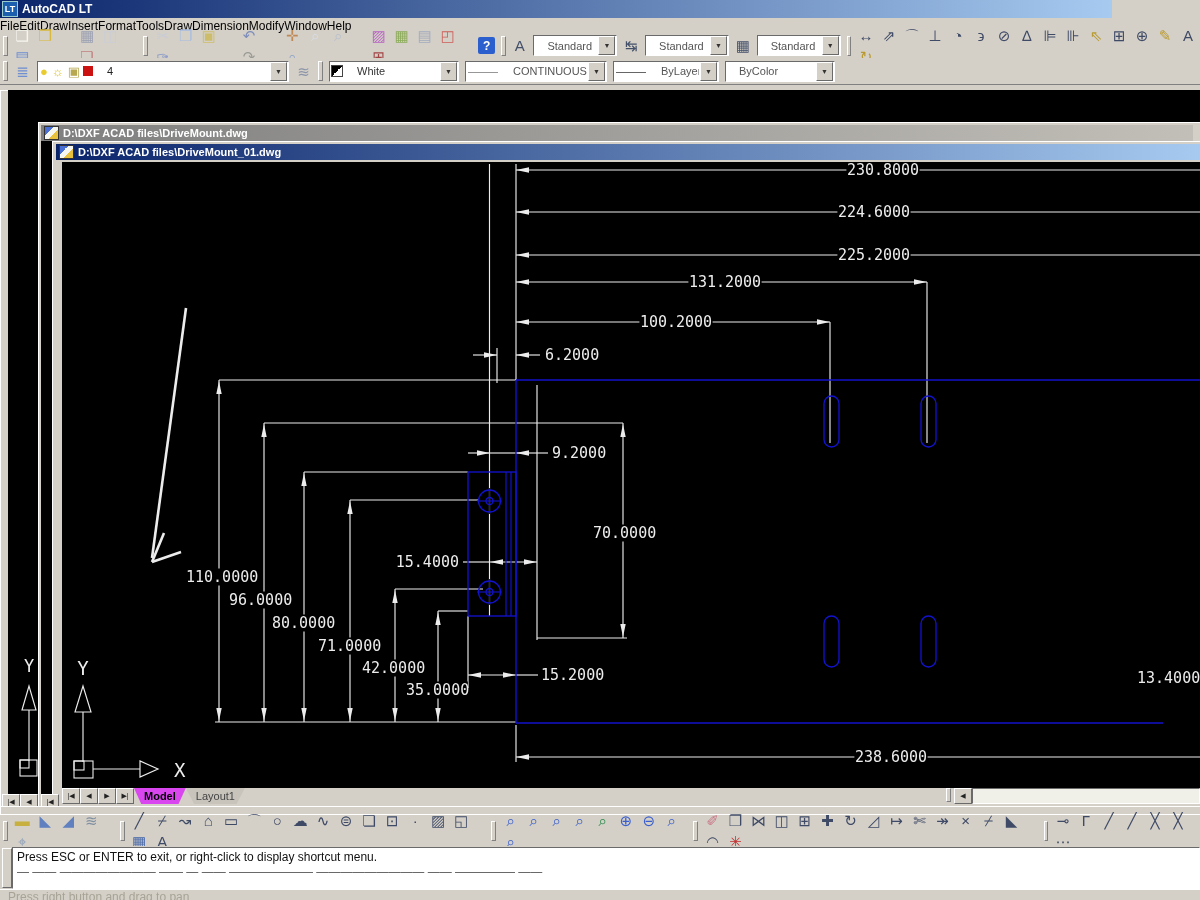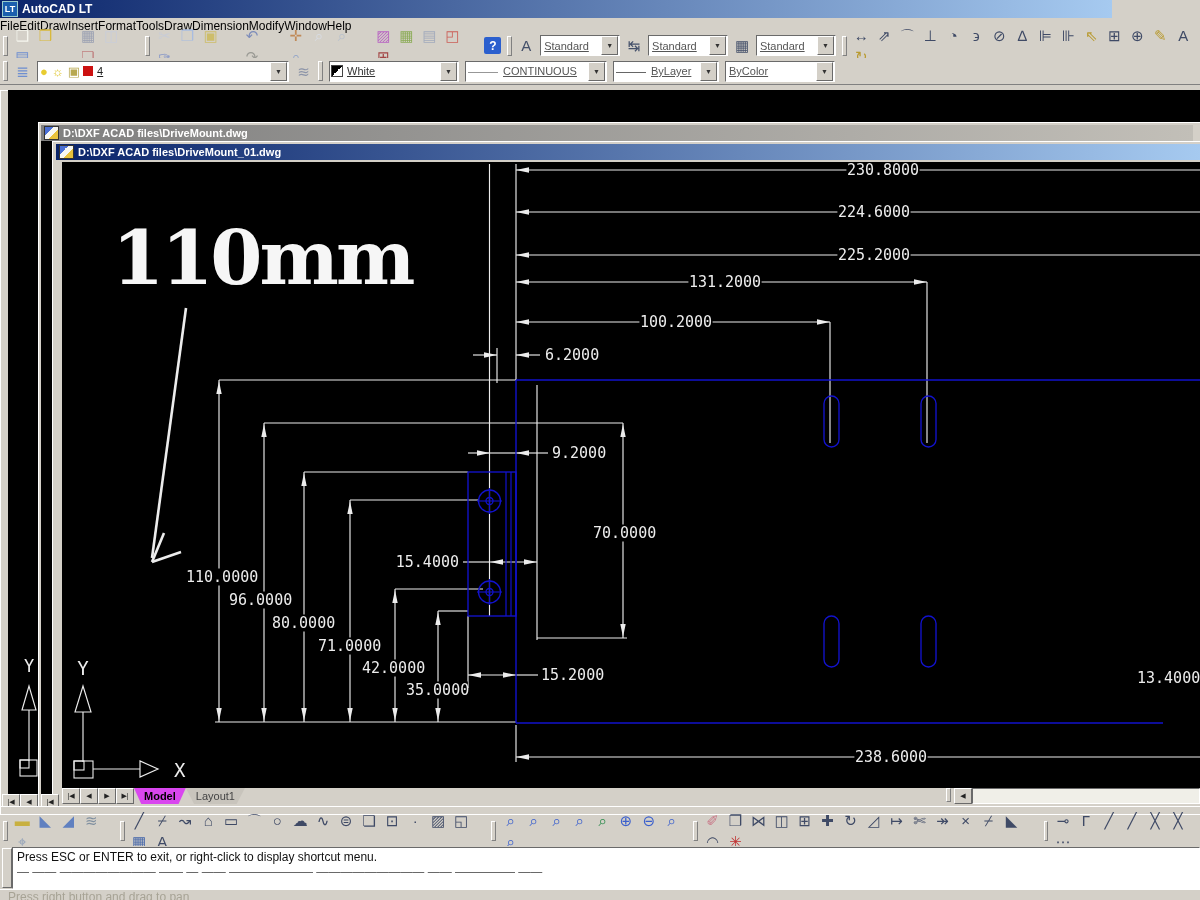--- a/index.html
+++ b/index.html
@@ -27,21 +27,21 @@
   #tb1{top:33px;height:25px;}
   #tb2{top:58px;height:26px;border-bottom:1px solid #808080;}
   .grip{width:3px;height:18px;margin:0 3px;border-top:1px solid #fff;border-left:1px solid #fff;
         border-right:1px solid #808080;border-bottom:1px solid #808080;}
   .tbi{width:23px;height:21px;display:inline-flex;align-items:center;justify-content:center;
        font-size:15px;line-height:1;color:#44506a;}
   .tbi.help{background:#2b5fce;color:#fff;width:18px;height:17px;border-radius:2px;
        font-weight:bold;font-size:12px;margin:0 3px;}
   .combo{display:flex;align-items:center;background:#fff;height:19px;font-size:11px;
        color:#555;margin:0 3px;}
-  .combo .val{flex:1;padding:0 3px;white-space:nowrap;overflow:hidden;text-decoration:underline;}
+  .combo .val{flex:1;padding:0 13px;white-space:nowrap;overflow:hidden;}
   .combo .darr{width:15px;height:17px;background:#d4d0c8;display:flex;align-items:center;
        justify-content:center;font-size:7px;color:#333;margin:1px;}
   .cicon{font-size:13px;margin:0 2px;}
   .swatch{width:10px;height:10px;display:inline-block;margin:0 1px;}
   
   #mdi-left-strip{left:0;top:90px;width:8px;height:724px;background:#d4d0c8;}
   .doc-title{height:16px;display:flex;align-items:center;color:#fff;font-weight:bold;
        font-size:11px;white-space:nowrap;overflow:hidden;}
   .doc-title.inactive{background:linear-gradient(90deg,#7f7f7f,#c2bfb8);}
   .doc-title.active{background:linear-gradient(90deg,#0a246a,#a6caf0);}
@@ -318,21 +318,20 @@
       <text x="362" y="668" fill="#ececec" font-size="15" font-family="&quot;DejaVu Sans Mono&quot;,monospace" text-anchor="start" dominant-baseline="central">42.0000</text>
       <rect x="403" y="681.5" width="64.80000000000001" height="17" fill="#000"></rect>
       <text x="406" y="690" fill="#ececec" font-size="15" font-family="&quot;DejaVu Sans Mono&quot;,monospace" text-anchor="start" dominant-baseline="central">35.0000</text>
       <rect x="854.4" y="748.5" width="73.2" height="17" fill="#000"></rect>
       <text x="891" y="757" fill="#ececec" font-size="15" font-family="&quot;DejaVu Sans Mono&quot;,monospace" text-anchor="middle" dominant-baseline="central">238.6000</text>
       <rect x="1134" y="669.5" width="64.80000000000001" height="17" fill="#000"></rect>
       <text x="1137" y="678" fill="#ececec" font-size="15" font-family="&quot;DejaVu Sans Mono&quot;,monospace" text-anchor="start" dominant-baseline="central">13.4000</text>
       <text x="83" y="668" fill="#ececec" font-size="19" font-family="&quot;DejaVu Sans Mono&quot;,monospace" text-anchor="middle" dominant-baseline="central">Y</text>
       <text x="174" y="770" fill="#ececec" font-size="19" font-family="&quot;DejaVu Sans Mono&quot;,monospace" text-anchor="start" dominant-baseline="central">X</text>
     </svg>
-  <div class="abs" id="big-label" style="left:50px;top:52px;position:absolute">110mm</div>
 </div>
 
 <div class="abs" style="left:62px;top:788px;width:1138px;height:16px;background:#d4d0c8;display:flex;align-items:flex-start">
   <span class="navbtn raised">|◀</span>
   <span class="navbtn raised">◀</span>
   <span class="navbtn raised">▶</span>
   <span class="navbtn raised">▶|</span>
   <span class="tab" id="tab-model">Model</span>
   <span class="tab" id="tab-layout1">Layout1</span>
   <span style="flex:1"></span>

